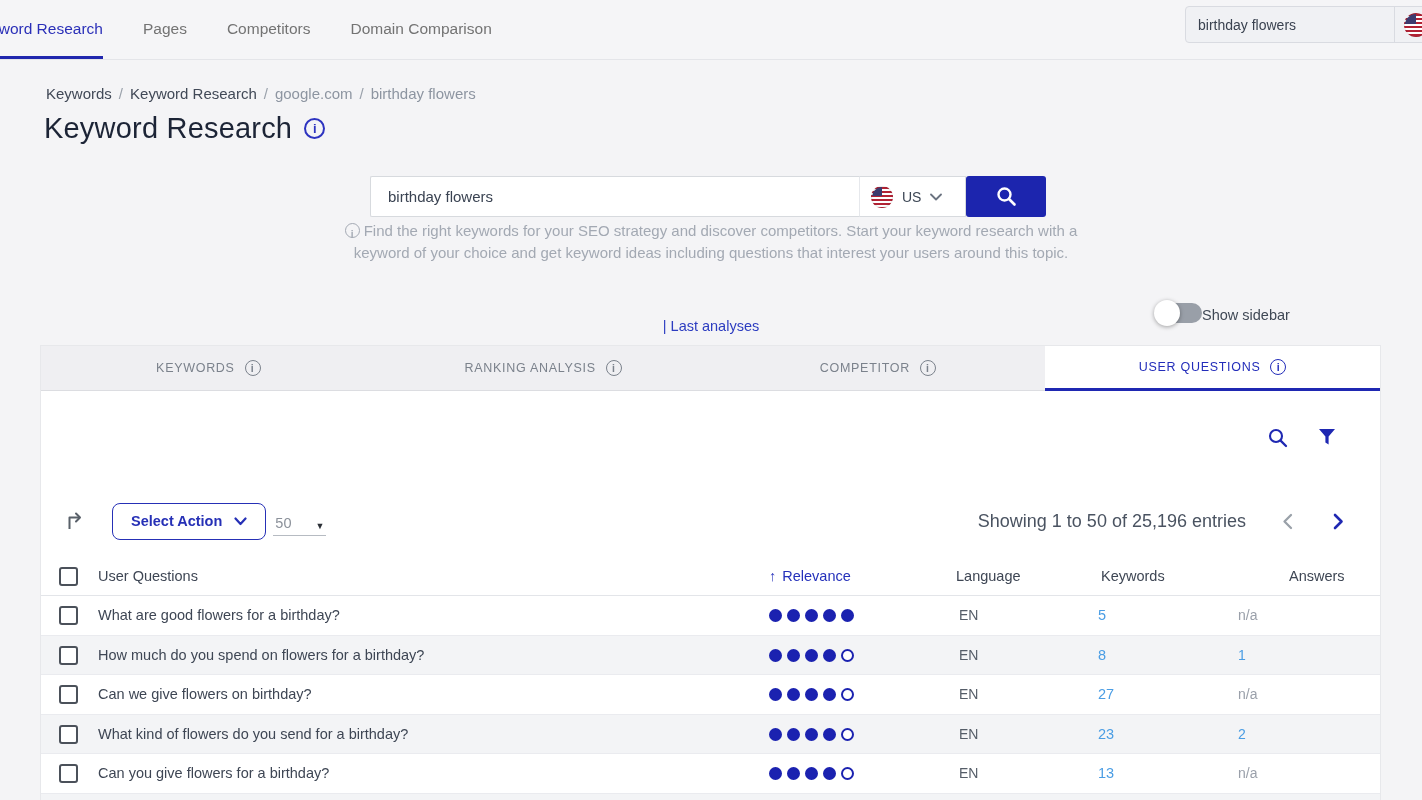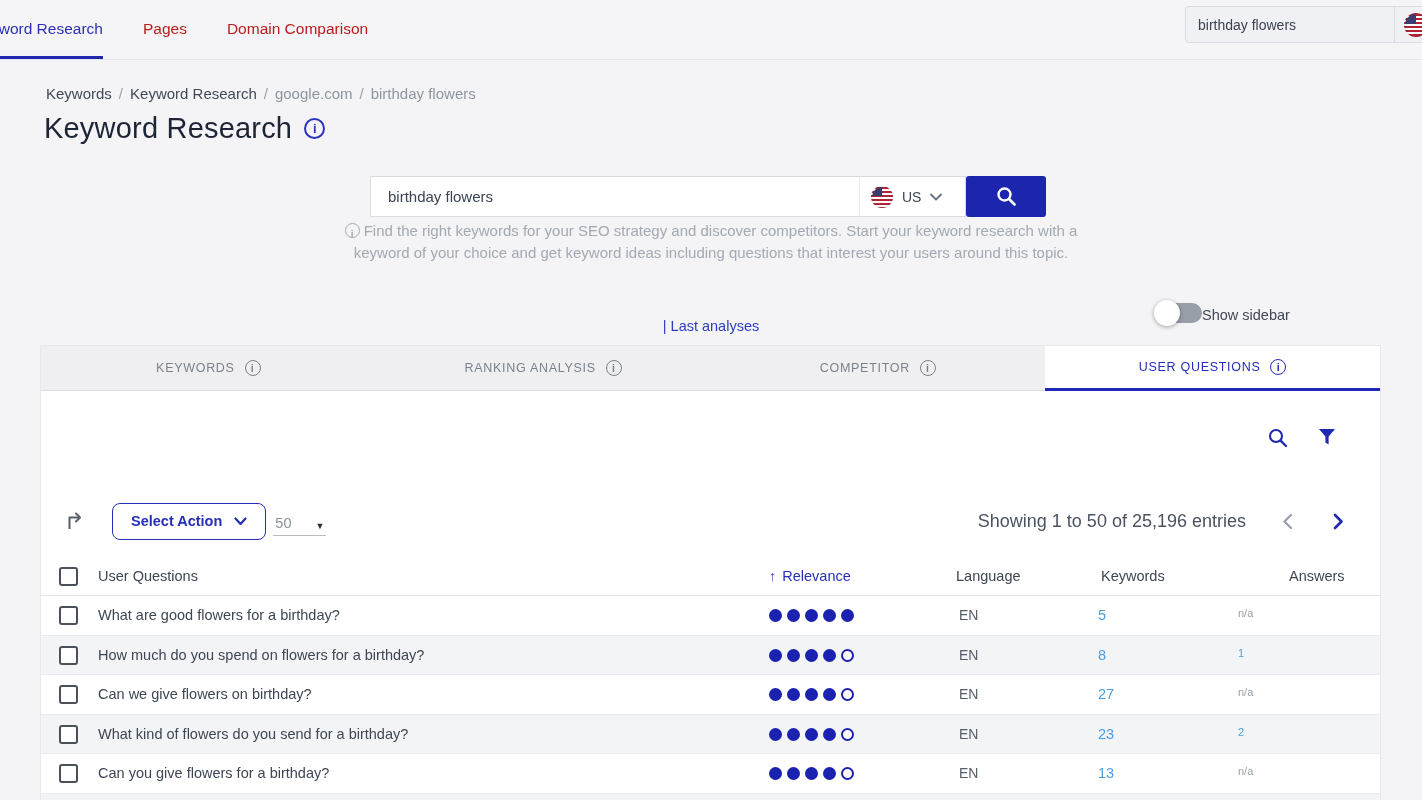--- a/index.html
+++ b/index.html
@@ -12,21 +12,21 @@
   }
 
   
   .topnav {
     position: absolute; top: 0; left: 0; width: 1422px; height: 60px;
     background: #f5f5f7; border-bottom: 1px solid #e4e5e9;
     display: flex; align-items: stretch; overflow: hidden;
   }
   .nav-item {
     display: flex; align-items: center; margin-right: 40px;
-    font-size: 15.5px; color: #b91c1c; cursor: pointer; white-space: nowrap;
+    font-size: 15.5px; color: #737373; cursor: pointer; white-space: nowrap;
     border-bottom: 3px solid transparent; padding-top: 2px;
   }
   .nav-item.first { margin-left: -28px; }
   .nav-item.active { color: #2a2fb8; border-bottom-color: #2127ae; }
 
   .nav-search {
     position: absolute; left: 1185px; top: 6px; height: 37px; width: 280px;
     background: #f0f1f4; border: 1px solid #d9dbe1; border-radius: 4px;
     display: flex; align-items: center;
   }
@@ -149,40 +149,43 @@
   .tbody { position: absolute; top: 250px; left: 0; width: 100%; bottom: 0; background: #f3f4f6; }
   .trow { position: relative; height: 39.5px; border-bottom: 1px solid #eaebef; background: #fff; }
   .trow:nth-child(even) { background: #f3f4f6; }
   .trow .checkbox { position: absolute; left: 18px; top: 10px; }
   .cell-question { position: absolute; left: 57px; top: 11px; font-size: 14.5px; color: #3e4654; }
   .cell-dots { position: absolute; left: 728px; top: 13px; display: flex; gap: 5px; }
   .dot { width: 13px; height: 13px; border-radius: 50%; border: 2px solid #1b22b0; background: #fff; }
   .dot.filled { background: #1b22b0; }
   .cell-lang { position: absolute; left: 918px; top: 11px; font-size: 14px; color: #555d68; }
   .cell-keywords { position: absolute; left: 1057px; top: 11px; font-size: 14.5px; color: #4a9de4; cursor: pointer; }
-  .cell-answers { position: absolute; left: 1197px; top: 11px; font-size: 11px; color: #4a9de4; cursor: pointer; }
+  .cell-answers { position: absolute; left: 1197px; top: 11px; font-size: 14px; color: #4a9de4; cursor: pointer; }
   .cell-answers.muted { color: #9aa0aa; cursor: default; }
   .th-questions { left: 57px; }
   .th-relevance { left: 728px; }
   .th-language { left: 915px; }
   .th-keywords { left: 1060px; }
   .th-answers  { left: 1248px; }
   .thead .checkbox { position: absolute; left: 18px; top: 9px; }
 </style>
 </head>
 <body>
 
 <div class="topnav">
   <div class="nav-item first active">
     <span>Keyword Research</span>
   </div>
   <div class="nav-item">
     <span>Pages</span>
   </div>
   <div class="nav-item">
+    <span>Competitors</span>
+  </div>
+  <div class="nav-item">
     <span>Domain Comparison</span>
   </div>
 </div>
 <div class="nav-search">
   <input type="text" value="birthday flowers" style="">
   <div class="divider"></div>
   <div class="flag-wrap">
     <span class="usflag f24"></span>
   </div>
 </div>

